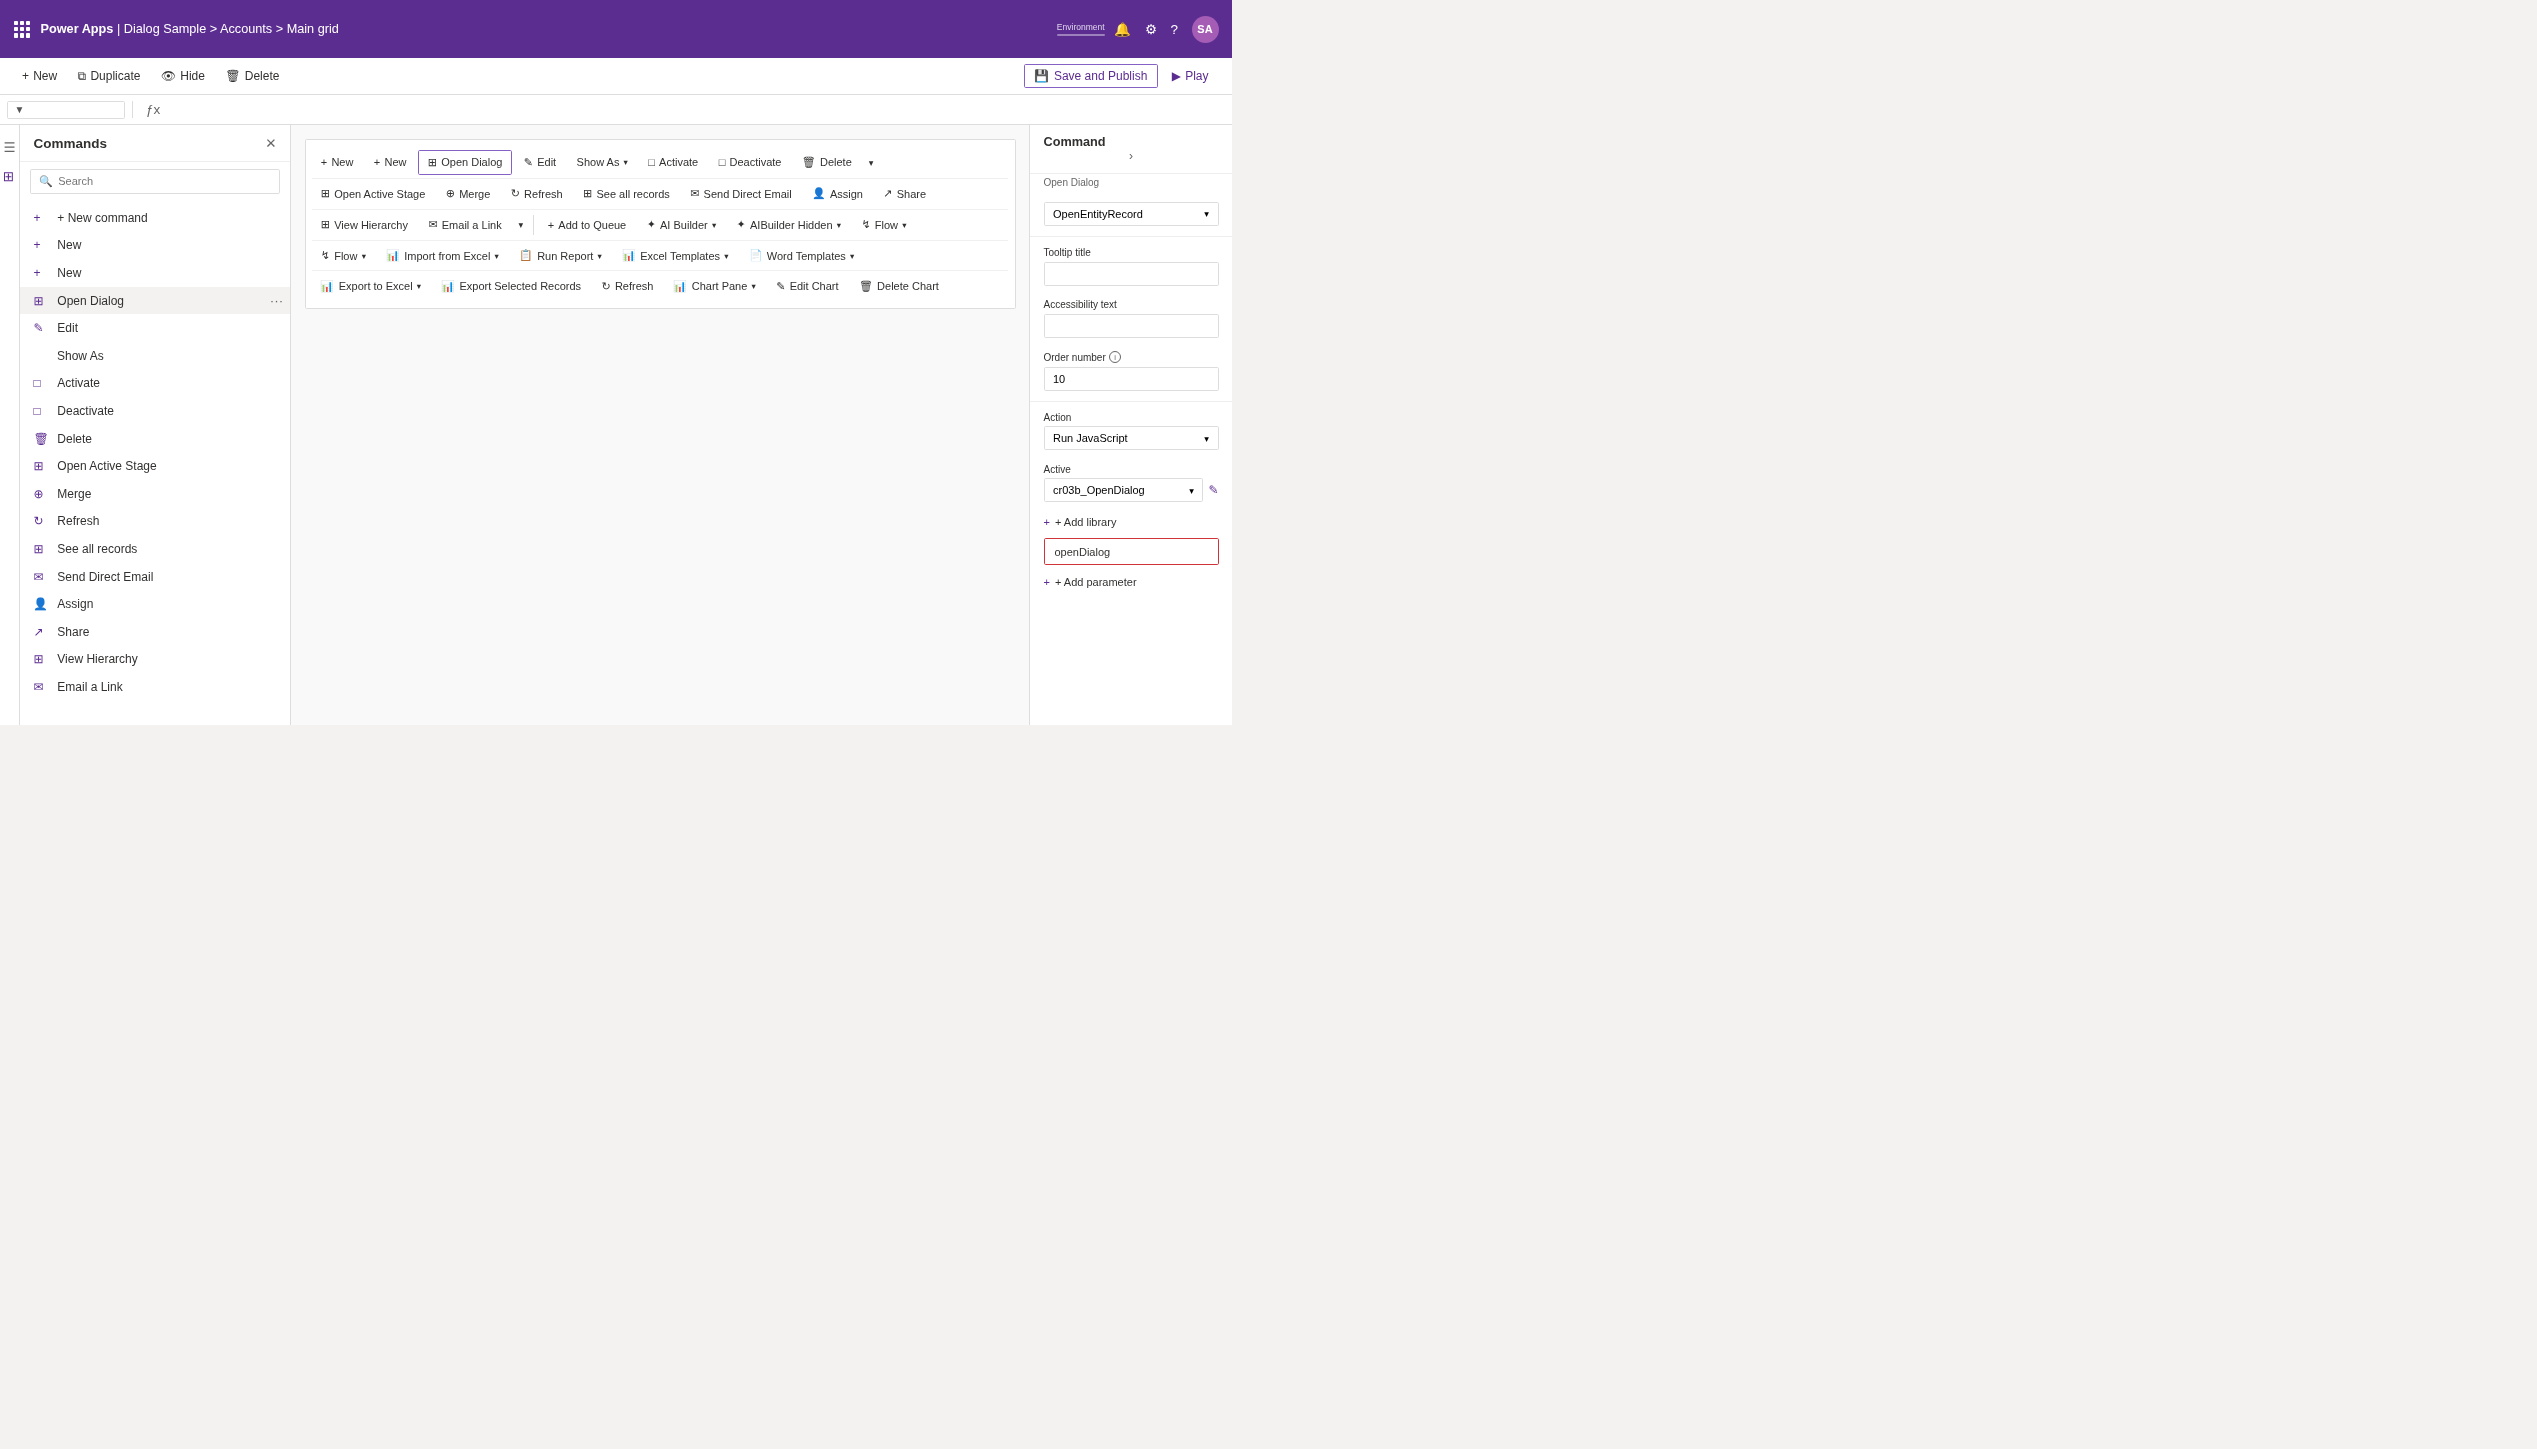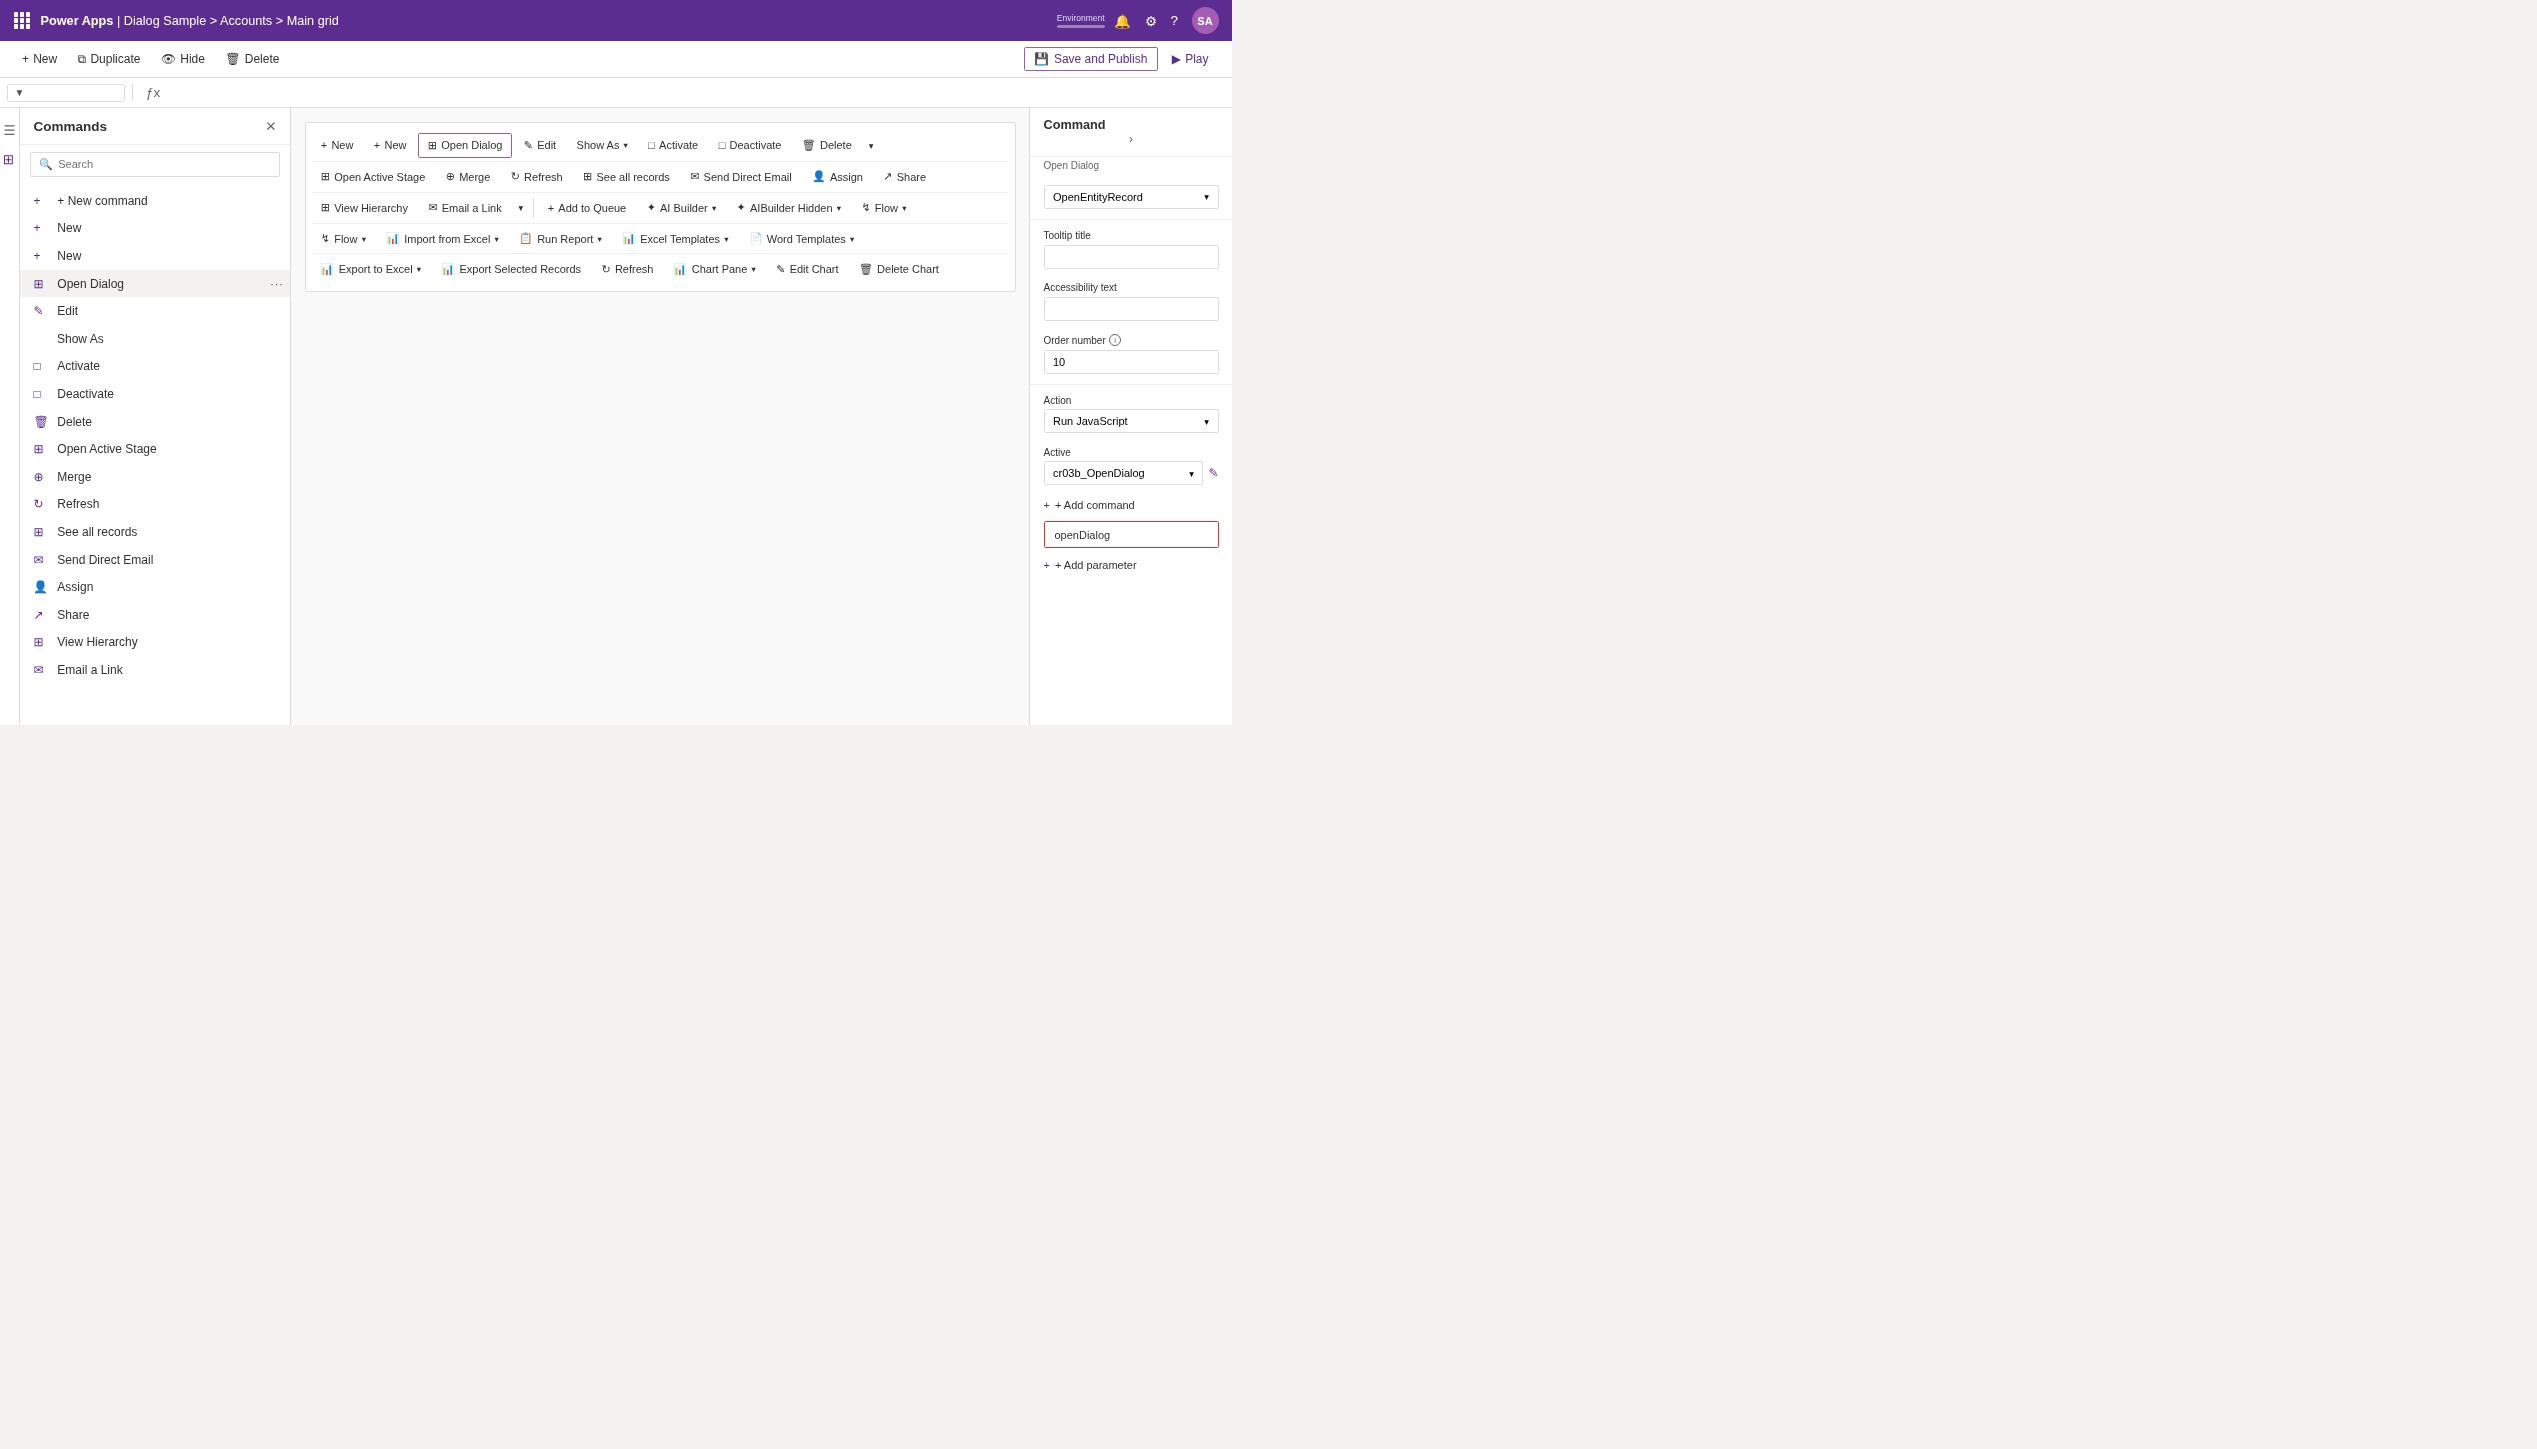--- a/index.html
+++ b/index.html
@@ -2,21 +2,21 @@
 <html style="font-size:13.5px"><head>
   <meta charset="utf-8">
   <style>
     * { box-sizing: border-box; margin: 0; padding: 0; font-family: 'Segoe UI', sans-serif; }
     body { width: 1232px; height: 725px; overflow: hidden; background: #f3f2f1; }
 
     
     .top-nav {
       display: flex; align-items: center;
       background: #5c2d91; color: white;
-      height: 41px; padding: 0 13.5px; gap: 10px;
+      height: 58px; padding: 0 13.5px; gap: 10px;
     }
     .top-nav-grid { width: 17px; height: 17px; display: grid; grid-template-columns: 1fr 1fr 1fr; gap: 1.7px; }
     .top-nav-grid span { background: white; border-radius: 0.8px; display: block; }
     .top-nav-title { font-size: 12.7px; font-weight: 400; }
     .top-nav-title b { font-weight: 600; }
     .top-nav-spacer { flex: 1; }
     .top-nav-icons { display: flex; align-items: center; gap: 13.5px; }
     .top-nav-icon { color: white; font-size: 13.5px; cursor: pointer; }
     .env-box { text-align: center; font-size: 8.5px; line-height: 1.2; }
     .env-box .env-label { font-size: 8.5px; opacity: 0.8; }
@@ -575,21 +575,21 @@
         <div class="dropdown-select library-select">
           <span>cr03b_OpenDialog</span>
           <span style="font-size:9.3px;">▾</span>
         </div>
         <button class="edit-icon-btn">✎</button>
       </div>
     </div>
 
     <button class="add-library-btn">
       <span style="color:#5c2d91;">+</span>
-      <span>+ Add command</span>
+      <span>+ Add library</span>
     </button>
 
     <div class="function-box">openDialog</div>
 
     <button class="add-param-btn">
       <span style="color:#5c2d91;">+</span>
       <span>+ Add parameter</span>
     </button>
   </div>
 

